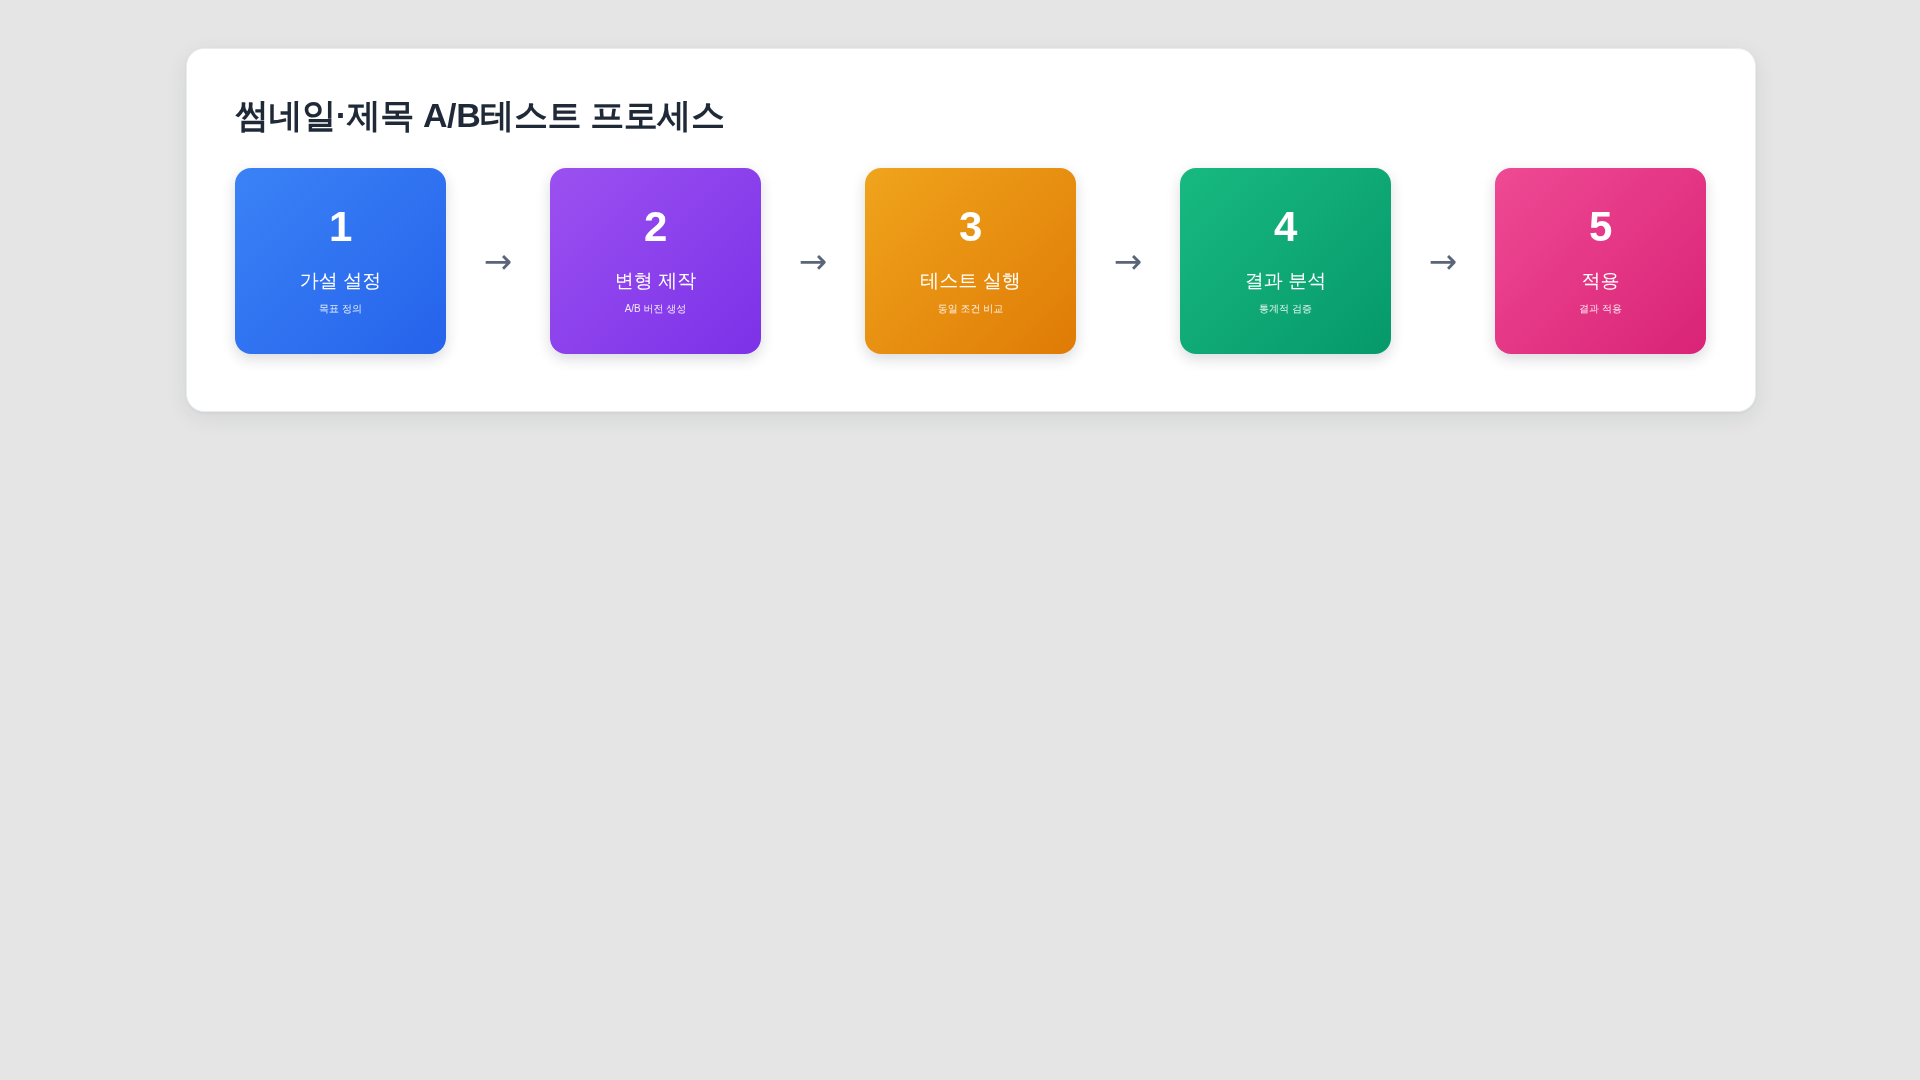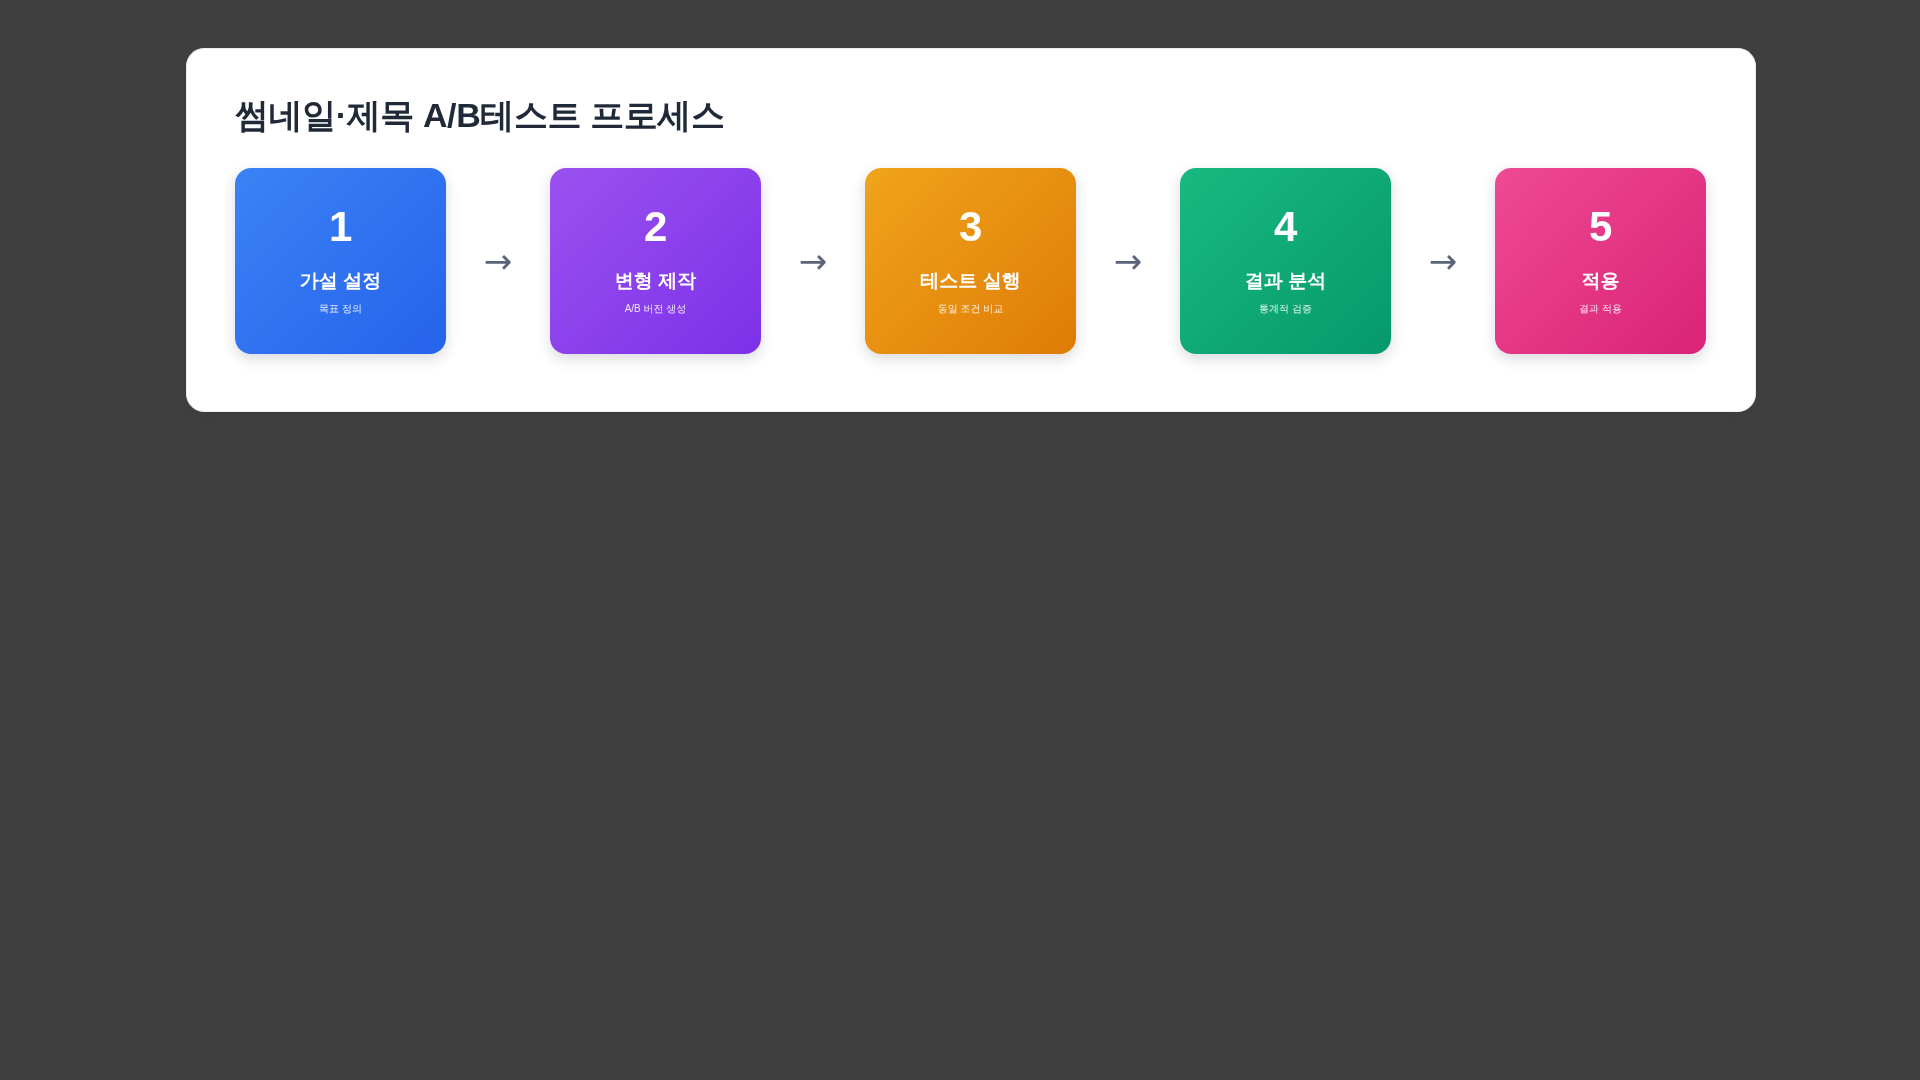--- a/index.html
+++ b/index.html
@@ -9,21 +9,21 @@
     height: 1080px;
     background: #ffffff;
     font-family: "Liberation Sans", "DejaVu Sans", sans-serif;
     overflow: hidden;
   }
 
   #root {
     position: relative;
     width: 1920px;
     height: 1080px;
-    background: #404040;
+    background: #e5e5e5;
   }
 
   .panel {
     position: absolute;
     left: 186px;
     top: 48px;
     width: 1570px;
     height: 364px;
     background: #ffffff;
     border: 1px solid #eaecf2;
@@ -66,21 +66,21 @@
     font-size: 42px;
     font-weight: 700;
     color: #ffffff;
     line-height: 1;
     margin-bottom: 22px;
     letter-spacing: -0.5px;
   }
 
   .step-label {
     font-size: 19px;
-    font-weight: 700;
+    font-weight: 400;
     color: #ffffff;
     line-height: 1.2;
     margin-bottom: 10px;
     white-space: nowrap;
   }
 
   .step-sub {
     font-size: 10px;
     font-weight: 400;
     color: rgba(255, 255, 255, 0.88);

